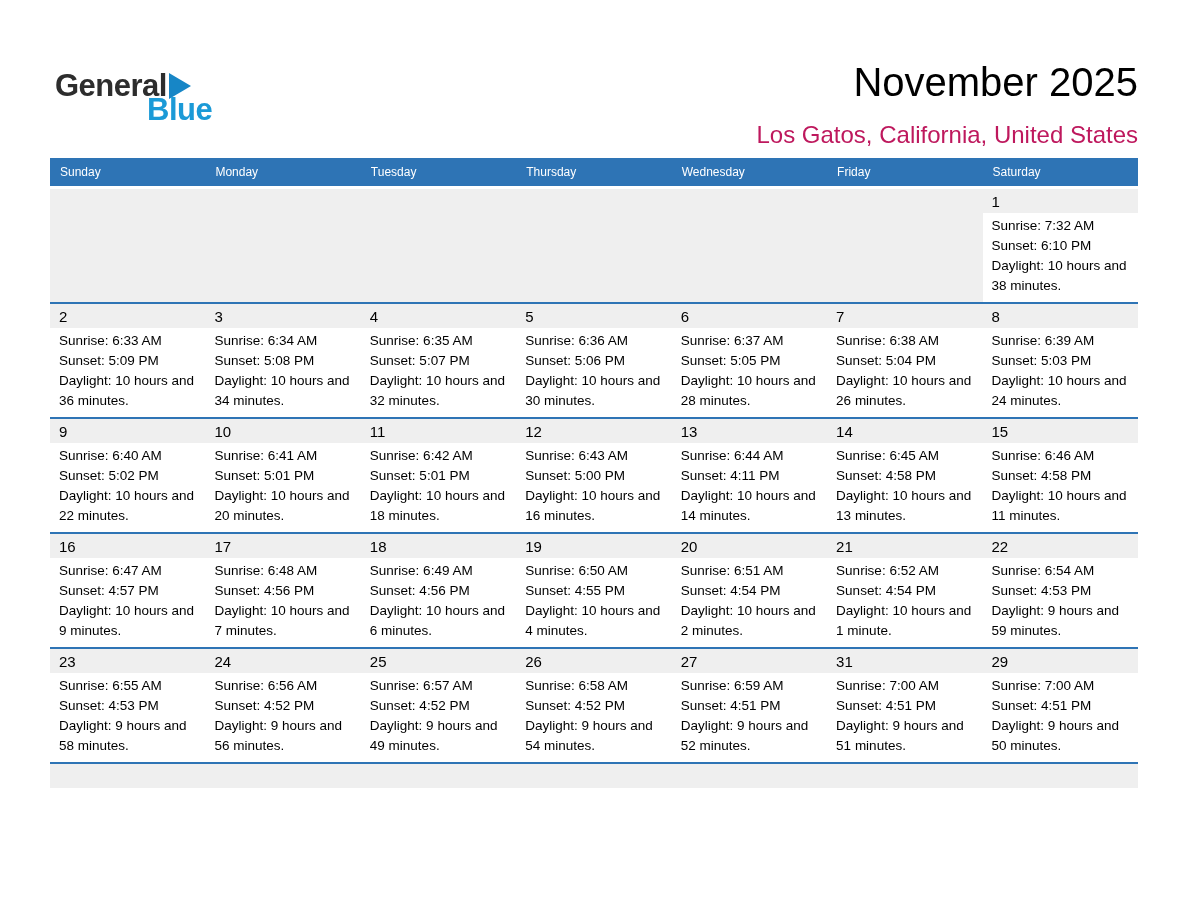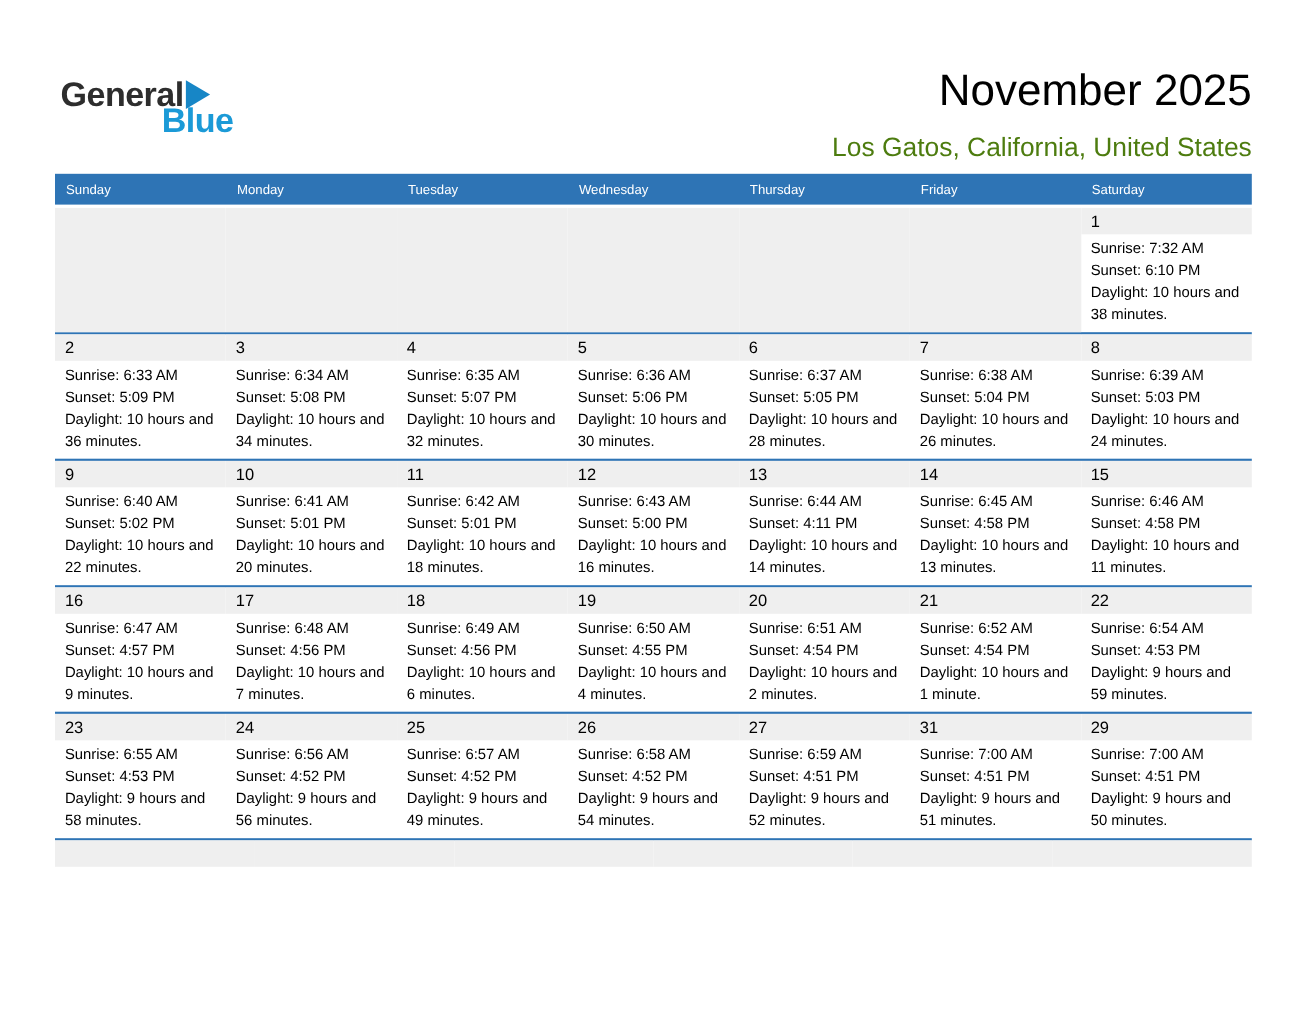--- a/index.html
+++ b/index.html
@@ -31,21 +31,21 @@
     border-left:22px solid var(--triangle-blue);
     border-top:13px solid transparent;
     border-bottom:13px solid transparent;
   }
   .logo-blue{
     display:block;font-size:31px;font-weight:700;color:var(--logo-blue);
     margin:-7px 0 0 92px;letter-spacing:-0.5px;
   }
   .titles{text-align:right;padding-top:8px;}
   .titles h1{margin:0 0 16px 0;font-size:40px;font-weight:400;color:#000;}
-  .titles h2{margin:0;font-size:24px;font-weight:400;color:#4d7c0f;}
+  .titles h2{margin:0;font-size:24px;font-weight:400;color:#be185d;}
   
   .calendar{margin:0 50px;}
   .weekday-row{display:flex;background:var(--header-blue);}
   .weekday-cell{
     flex:1 1 0;color:#fff;font-size:12px;padding:7px 0 7px 10px;
   }
   .weeks{border-bottom:2px solid var(--line-blue);}
   .week{display:flex;min-height:107px;background:#fff;}
   .weeks .week:first-child{margin-top:3px;}
   .week + .week{border-top:2px solid var(--line-blue);}
@@ -79,22 +79,22 @@
       <h1>November 2025</h1>
       <h2>Los Gatos, California, United States</h2>
     </div>
   </div>
 
   <div class="calendar">
     <div class="weekday-row" id="weekday-row">
         <div class="weekday-cell">Sunday</div>
         <div class="weekday-cell">Monday</div>
         <div class="weekday-cell">Tuesday</div>
+        <div class="weekday-cell">Thursday</div>
         <div class="weekday-cell">Wednesday</div>
-        <div class="weekday-cell">Thursday</div>
         <div class="weekday-cell">Friday</div>
         <div class="weekday-cell">Saturday</div>
       </div>
     <div class="weeks" id="weeks">
         <div class="week">
           <div class="cell empty"></div>
           <div class="cell empty"></div>
           <div class="cell empty"></div>
           <div class="cell empty"></div>
           <div class="cell empty"></div>

